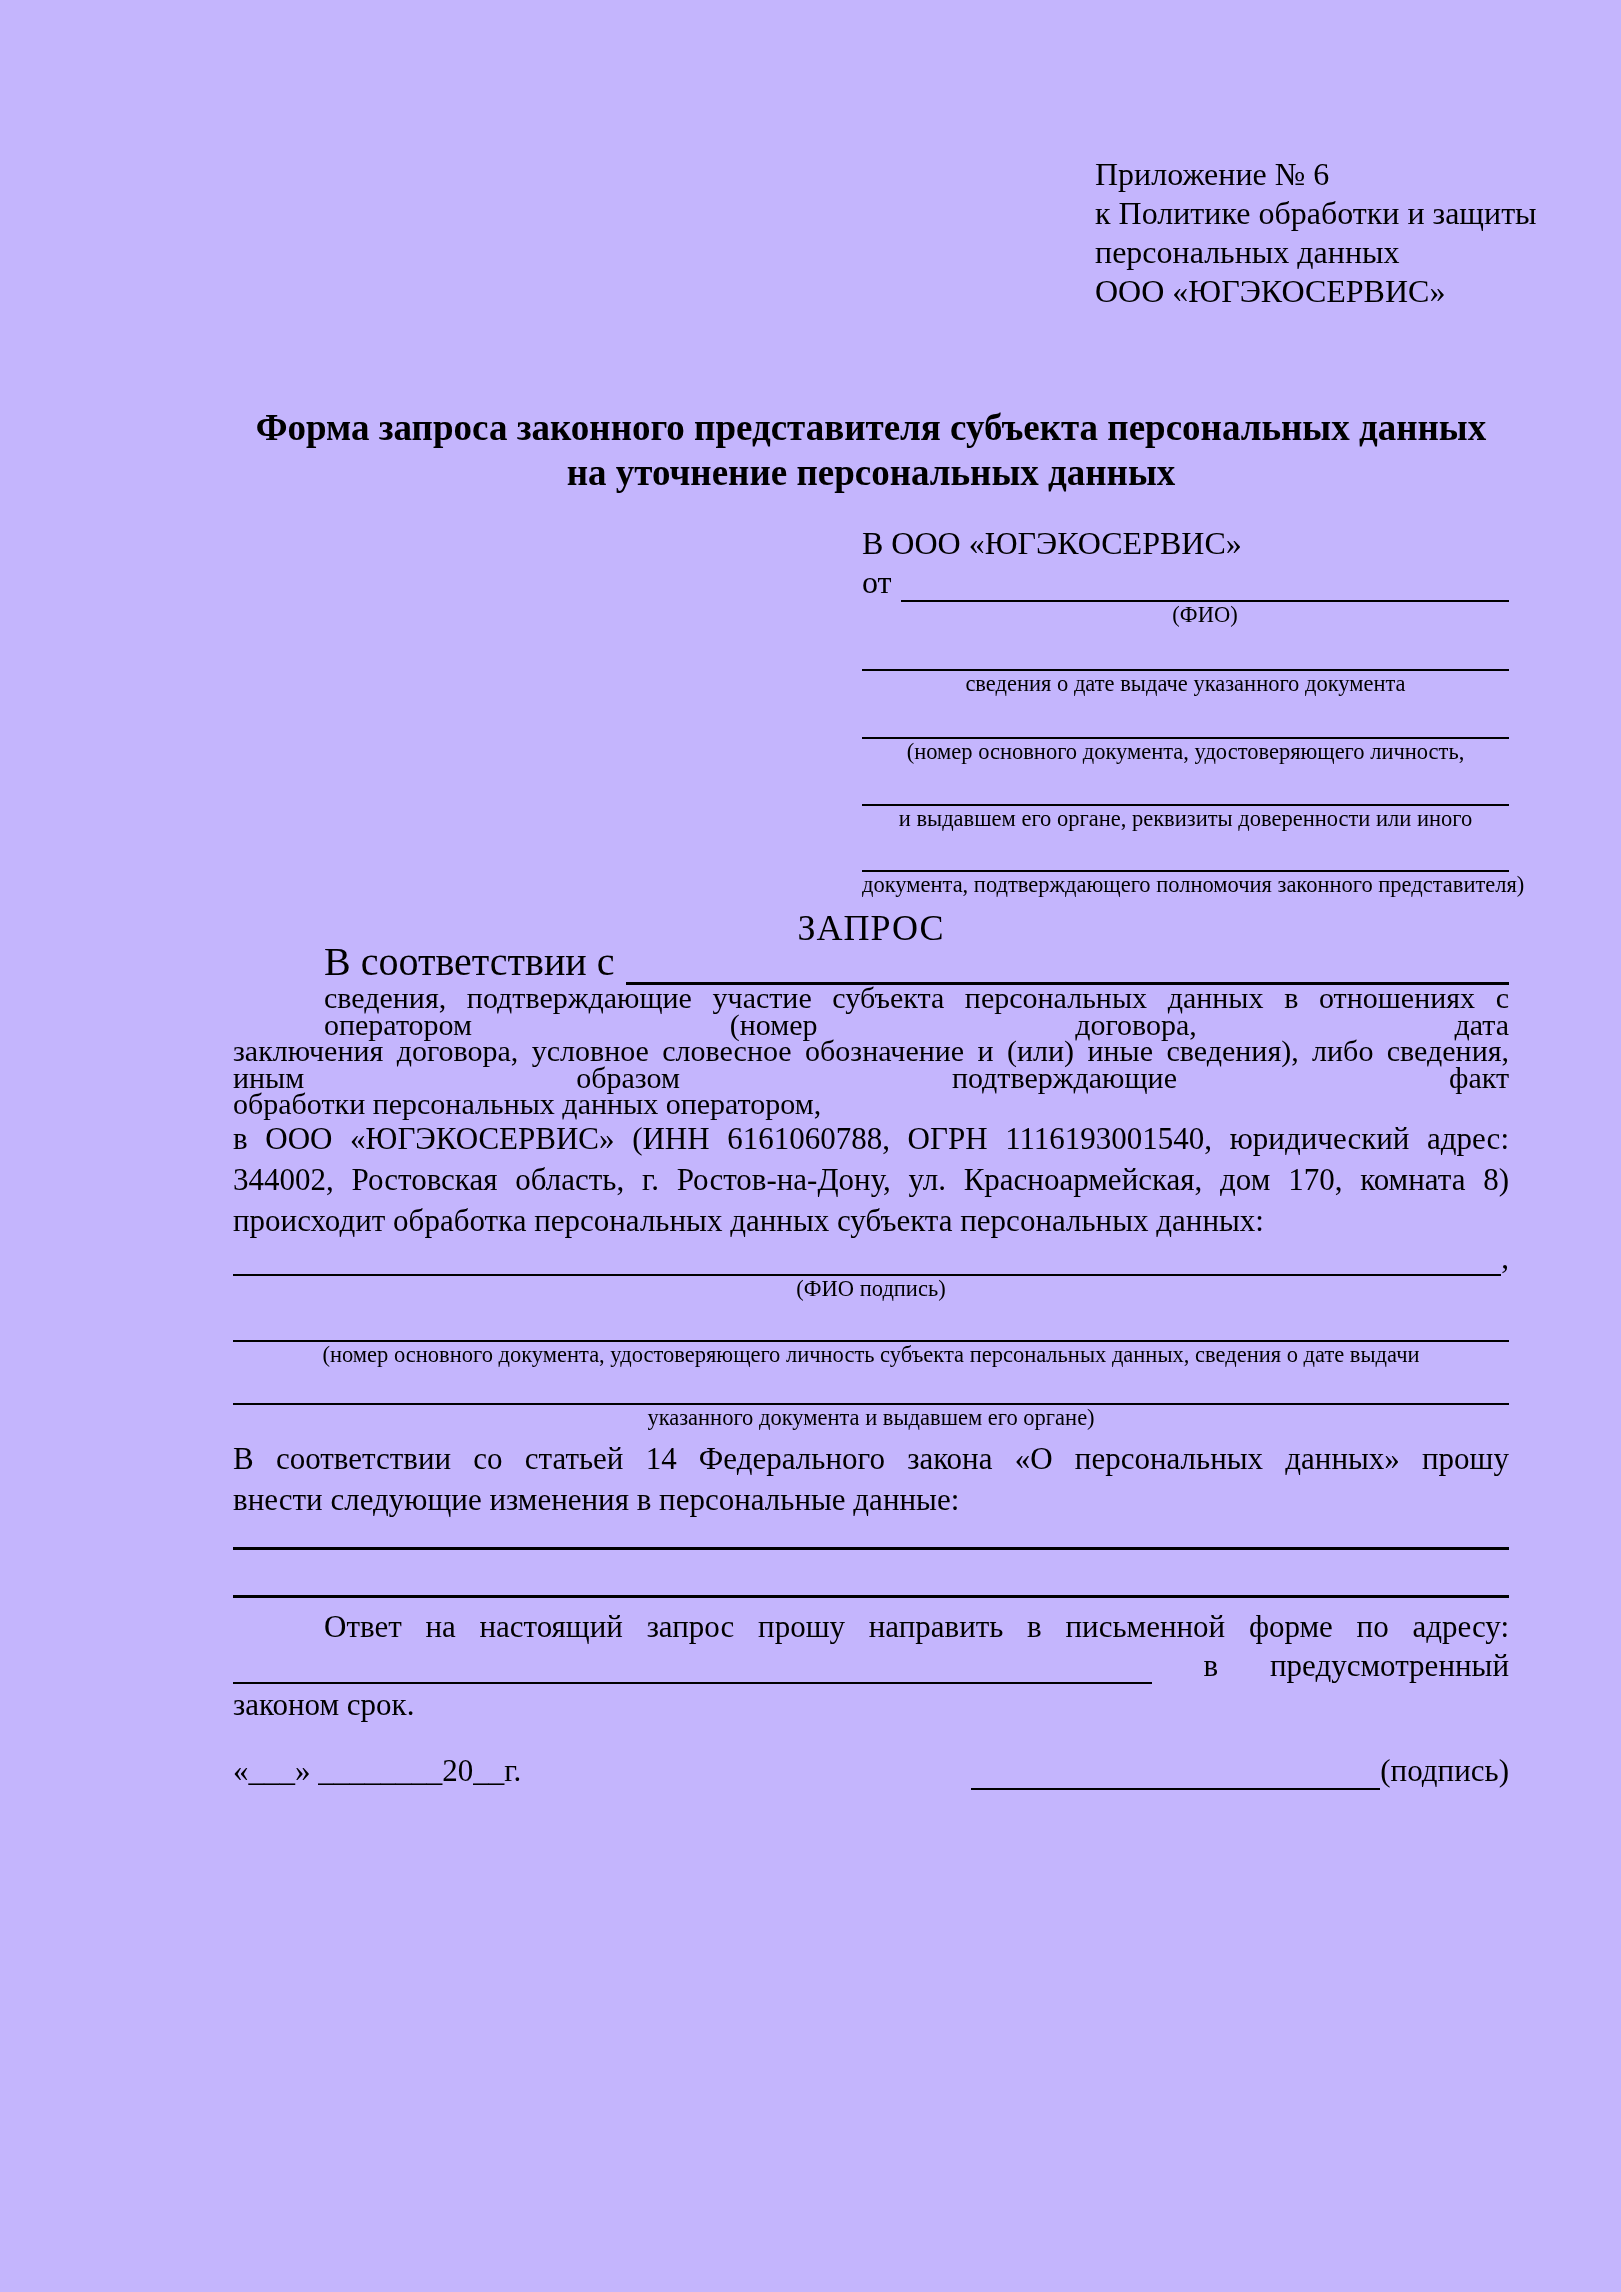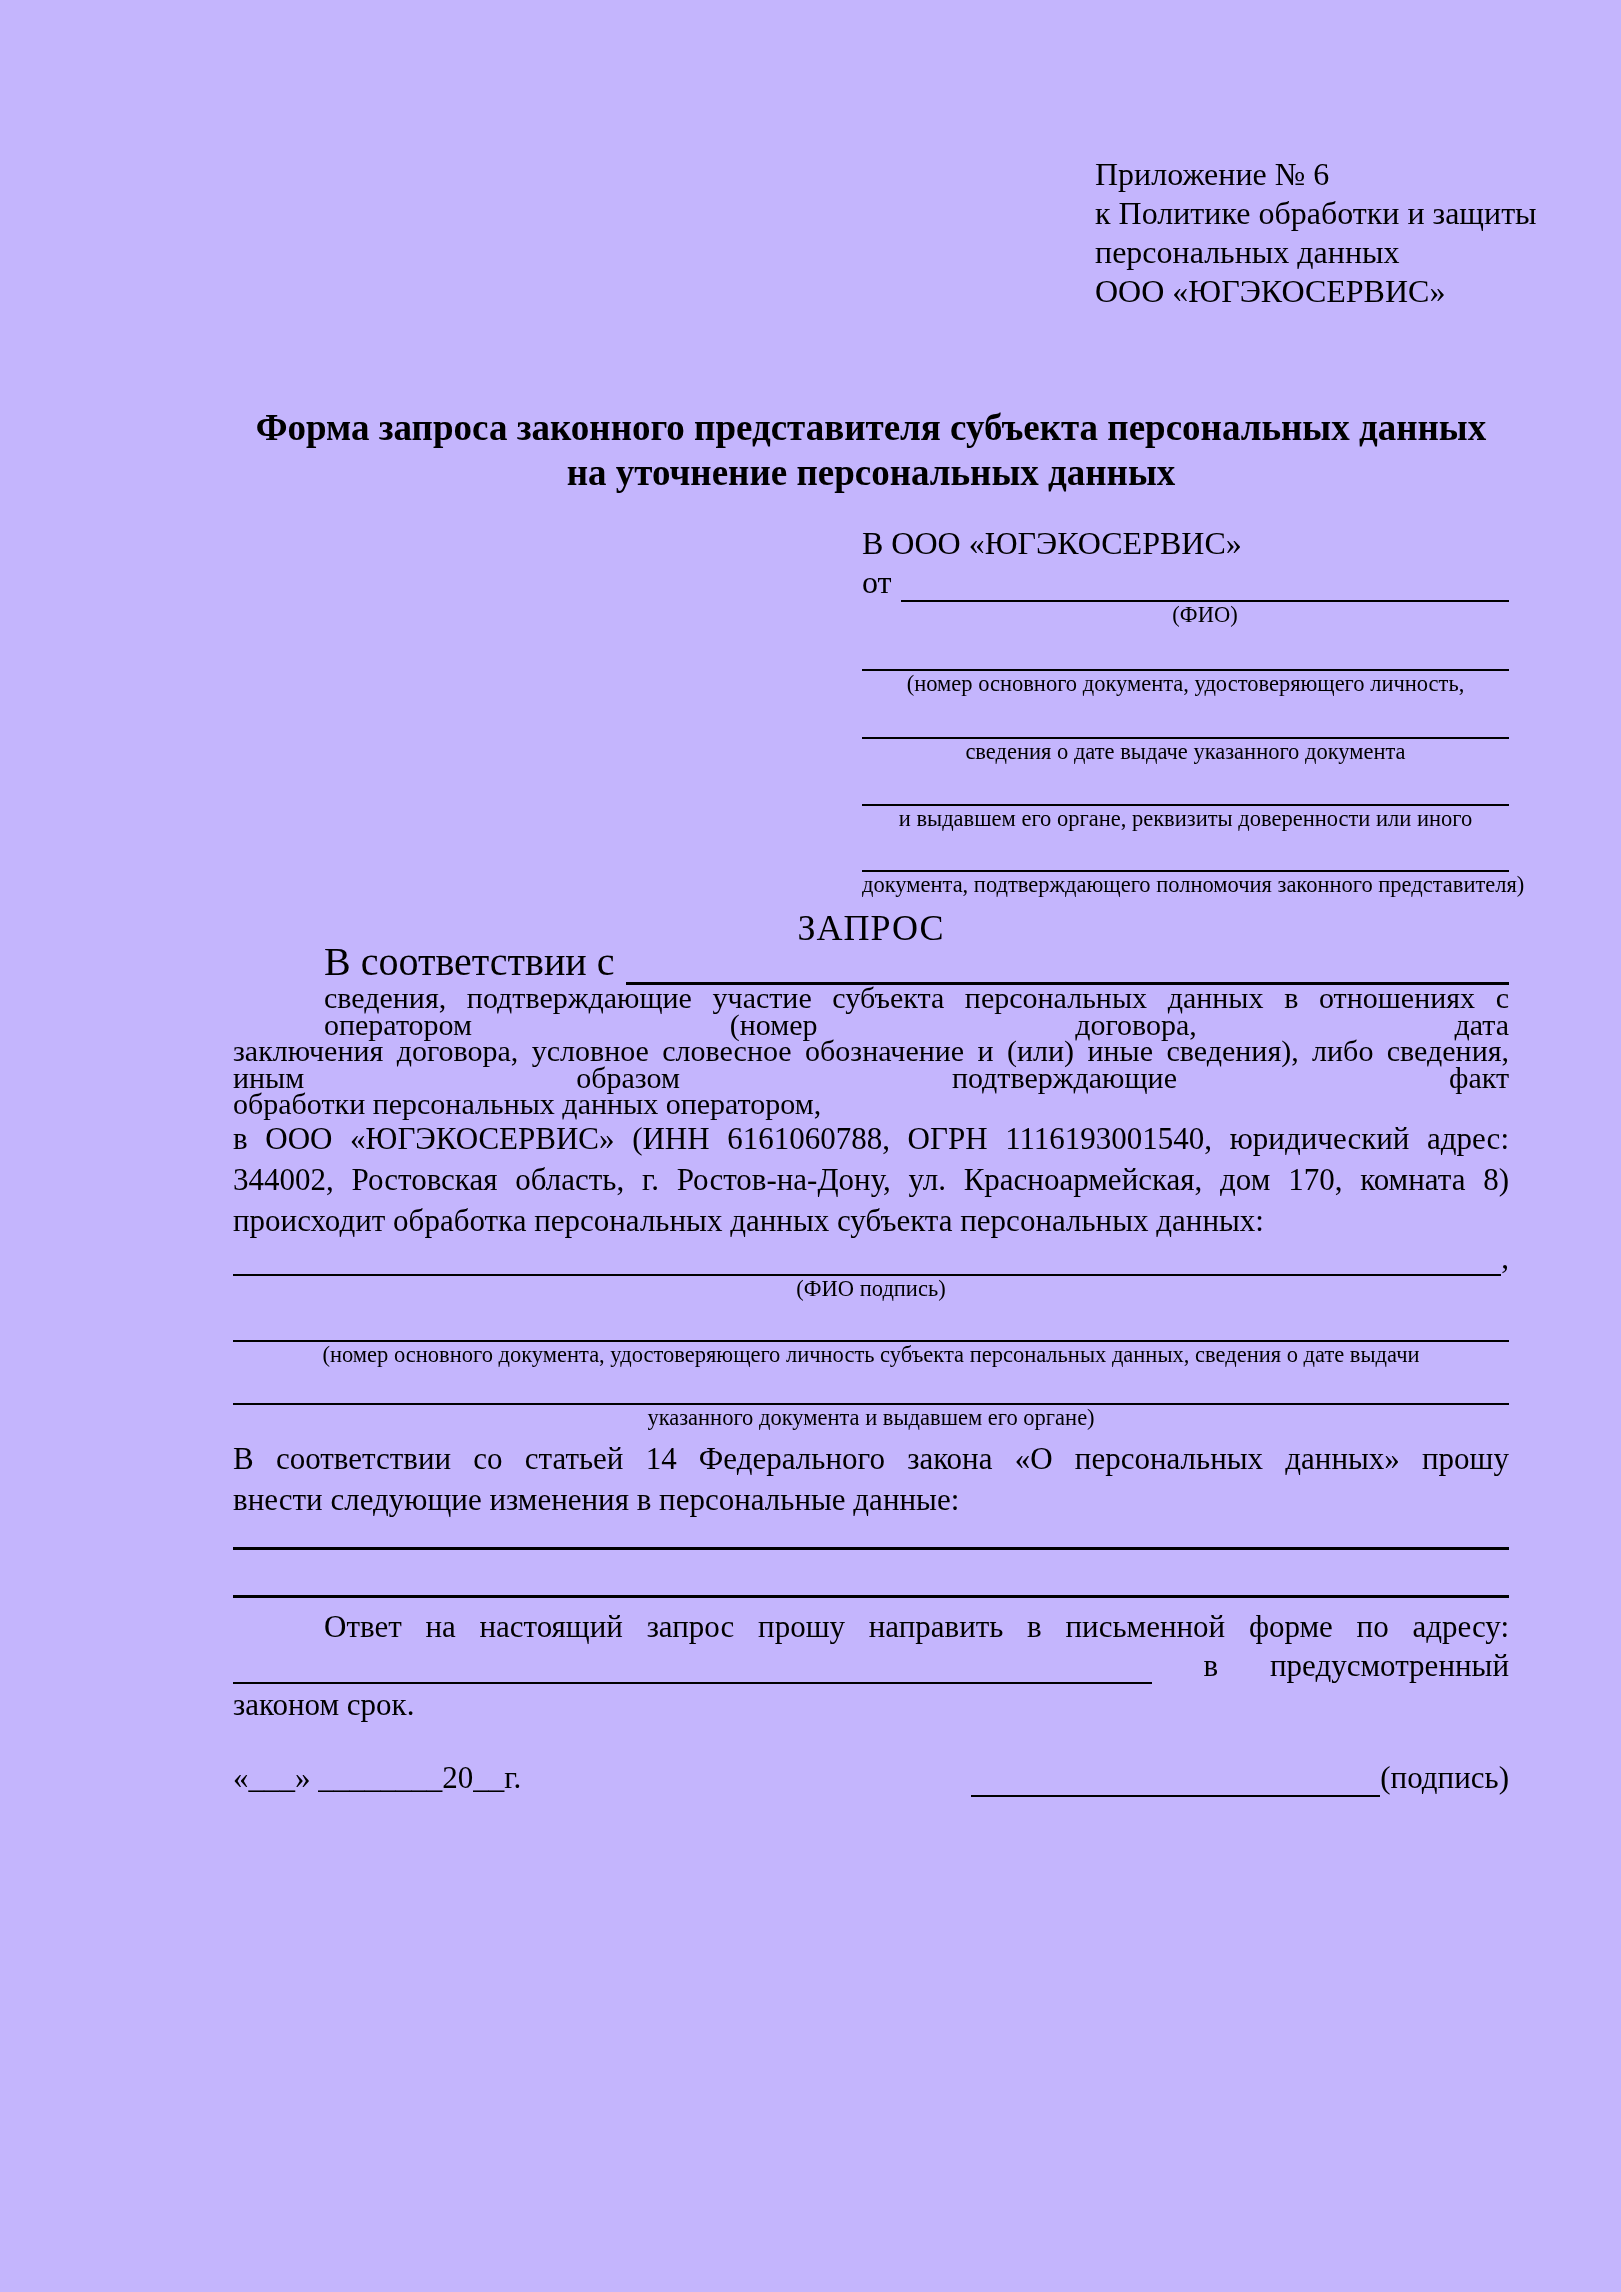--- a/index.html
+++ b/index.html
@@ -43,21 +43,21 @@
   .u1 { height: 39px; }
   .u2 { height: 35px; }
   .article { margin-top: 7.8px; }
   .blank { border-bottom: 3.9px solid #000; }
   .blank1 { height: 27.4px; }
   .blank2 { height: 45px; }
   .resp1 { margin-top: 7.8px; padding-left: 91px; }
   .resp-row { display: flex; align-items: flex-end; justify-content: space-between; height: 37px; font-size: 31px; }
   .resp-row .fill-addr { width: 72%; height: 29px; border-bottom: 2.9px solid #000; }
   
-  .footer-row { display: flex; justify-content: space-between; align-items: center; margin-top: 33px; font-size: 31px; line-height: 39px; }
+  .footer-row { display: flex; justify-content: space-between; align-items: center; margin-top: 26px; font-size: 31px; line-height: 39px; }
   .sig { display: flex; align-items: flex-end; }
   .sig-line { width: 409px; height: 29px; border-bottom: 2.9px solid #000; }
 </style>
 </head>
 <body>
 
 <div class="page">
 
   <div class="header-block">
     <div class="h-line">Приложение № 6</div>
@@ -74,25 +74,25 @@
   <div class="addressee">
     <div class="addr-to">В ООО «ЮГЭКОСЕРВИС»</div>
     <div class="addr-from-row">
       <span>от</span>
       <span class="fill"></span>
     </div>
     <div class="caption fio-caption">(ФИО)</div>
 
     <div class="addr-group">
       <div class="uline"></div>
-      <div class="caption">(номер основного документа, удостоверяющего личность,</div>
+      <div class="caption">сведения о дате выдаче указанного документа</div>
     </div>
     <div class="addr-group">
       <div class="uline"></div>
-      <div class="caption">сведения о дате выдаче указанного документа</div>
+      <div class="caption">(номер основного документа, удостоверяющего личность,</div>
     </div>
     <div class="addr-group short">
       <div class="uline"></div>
       <div class="caption">и выдавшем его органе, реквизиты доверенности или иного</div>
     </div>
     <div class="addr-group short">
       <div class="uline"></div>
       <div class="caption">документа, подтверждающего полномочия законного представителя)</div>
     </div>
   </div>

